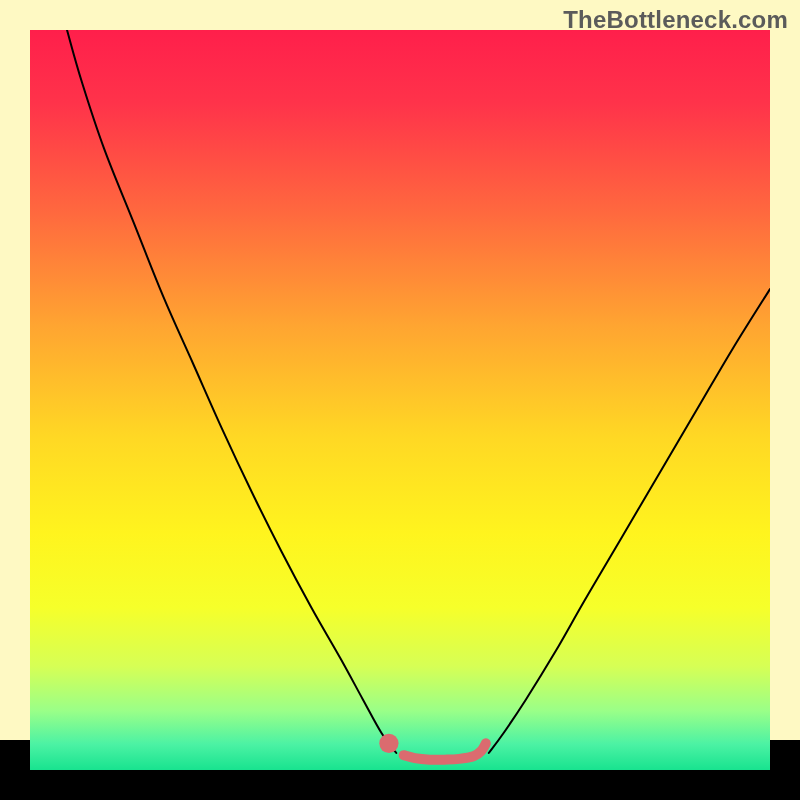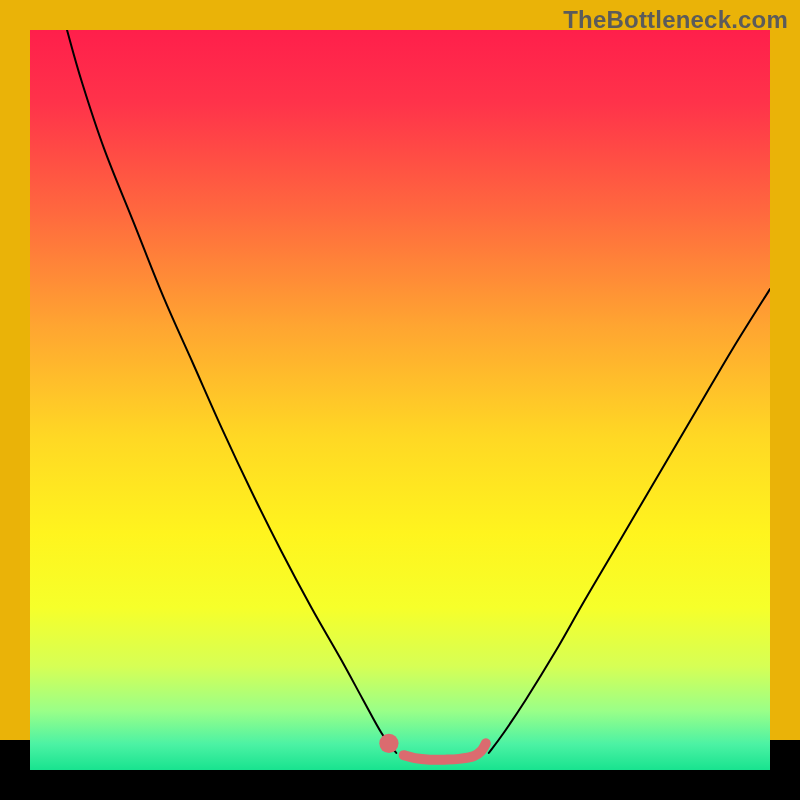--- a/index.html
+++ b/index.html
@@ -8,21 +8,21 @@
     width: 800px;
     height: 800px;
     overflow: hidden;
     background: #000;
     font-family: Arial, Helvetica, sans-serif;
   }
   .frame {
     position: relative;
     width: 800px;
     height: 740px;
-    background: #eab308;
+    background: #fef9c3;
   }
   .plot {
     position: absolute;
     left: 30px;
     top: 30px;
     width: 740px;
     height: 740px;
     overflow: hidden;
   }
   .watermark {

